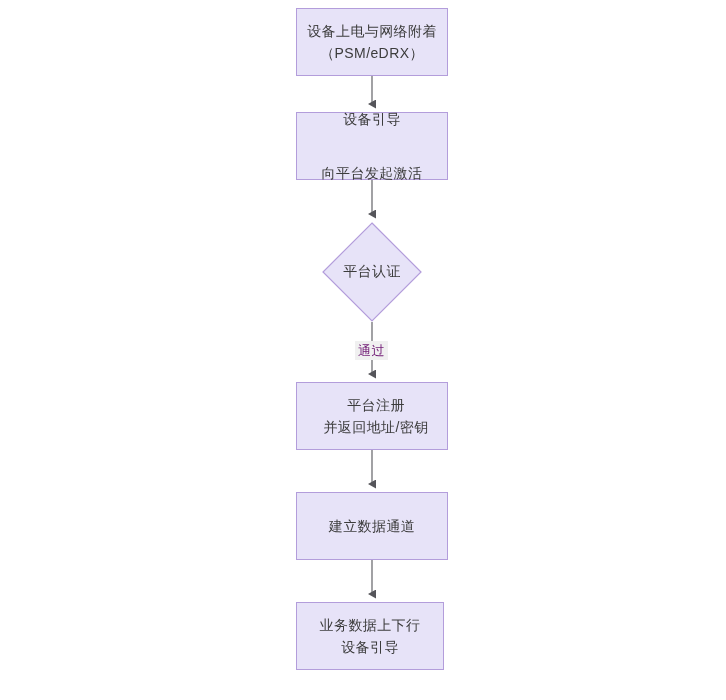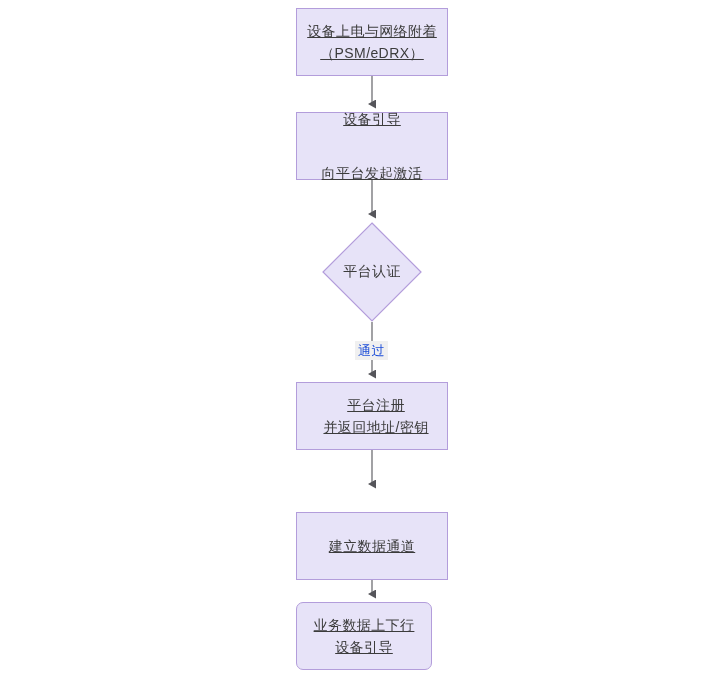--- a/index.html
+++ b/index.html
@@ -28,21 +28,20 @@
     display: flex;
     flex-direction: column;
     align-items: center;
     justify-content: center;
     color: #3c3c3c;
     font-size: 14px;
     line-height: 22px;
     text-align: center;
     letter-spacing: 0.4px;
     white-space: nowrap;
-    text-decoration: underline;
   }
   .node .line2 {
     display: block;
   }
   
   .diamond-wrap {
     position: absolute;
     width: 100px;
     height: 100px;
   }
@@ -73,21 +72,21 @@
     position: absolute;
     left: 0;
     top: 0;
     width: 726px;
     height: 700px;
     pointer-events: none;
   }
   .edge-label {
     position: absolute;
     background: #f0f0f0;
-    color: #1d4ed8;
+    color: #701a75;
     font-size: 13px;
     line-height: 17px;
     padding: 1px 3px;
     white-space: nowrap;
     letter-spacing: 0.4px;
   }
 </style>
 </head>
 <body>
 
@@ -128,22 +127,22 @@
       <polygon points="50,1 99,50 50,99 1,50" fill="#e7e3f8" stroke="#b39ddb" stroke-width="1.2"></polygon>
     </svg>
     <div class="diamond-label">平台认证</div>
   </div>
 
   <div class="node" style="left:296px; top:382px; width:152px; height:68px;padding-left:8px;">
     <span>平台注册</span>
     <span class="line2">并返回地址/密钥</span>
   </div>
 
-  <div class="node" style="left:296px; top:512px; width:152px; height:68px;">
+  <div class="node" style="left:296px; top:492px; width:152px; height:68px;">
     <span>建立数据通道</span>
   </div>
 
-  <div class="node" style="left:296px; top:602px; width:136px; height:68px;border-radius:7px;">
+  <div class="node" style="left:296px; top:602px; width:148px; height:68px;">
     <span>业务数据上下行</span>
     <span class="line2">设备引导</span>
   </div>
 
 </div>
 
 </body></html>

